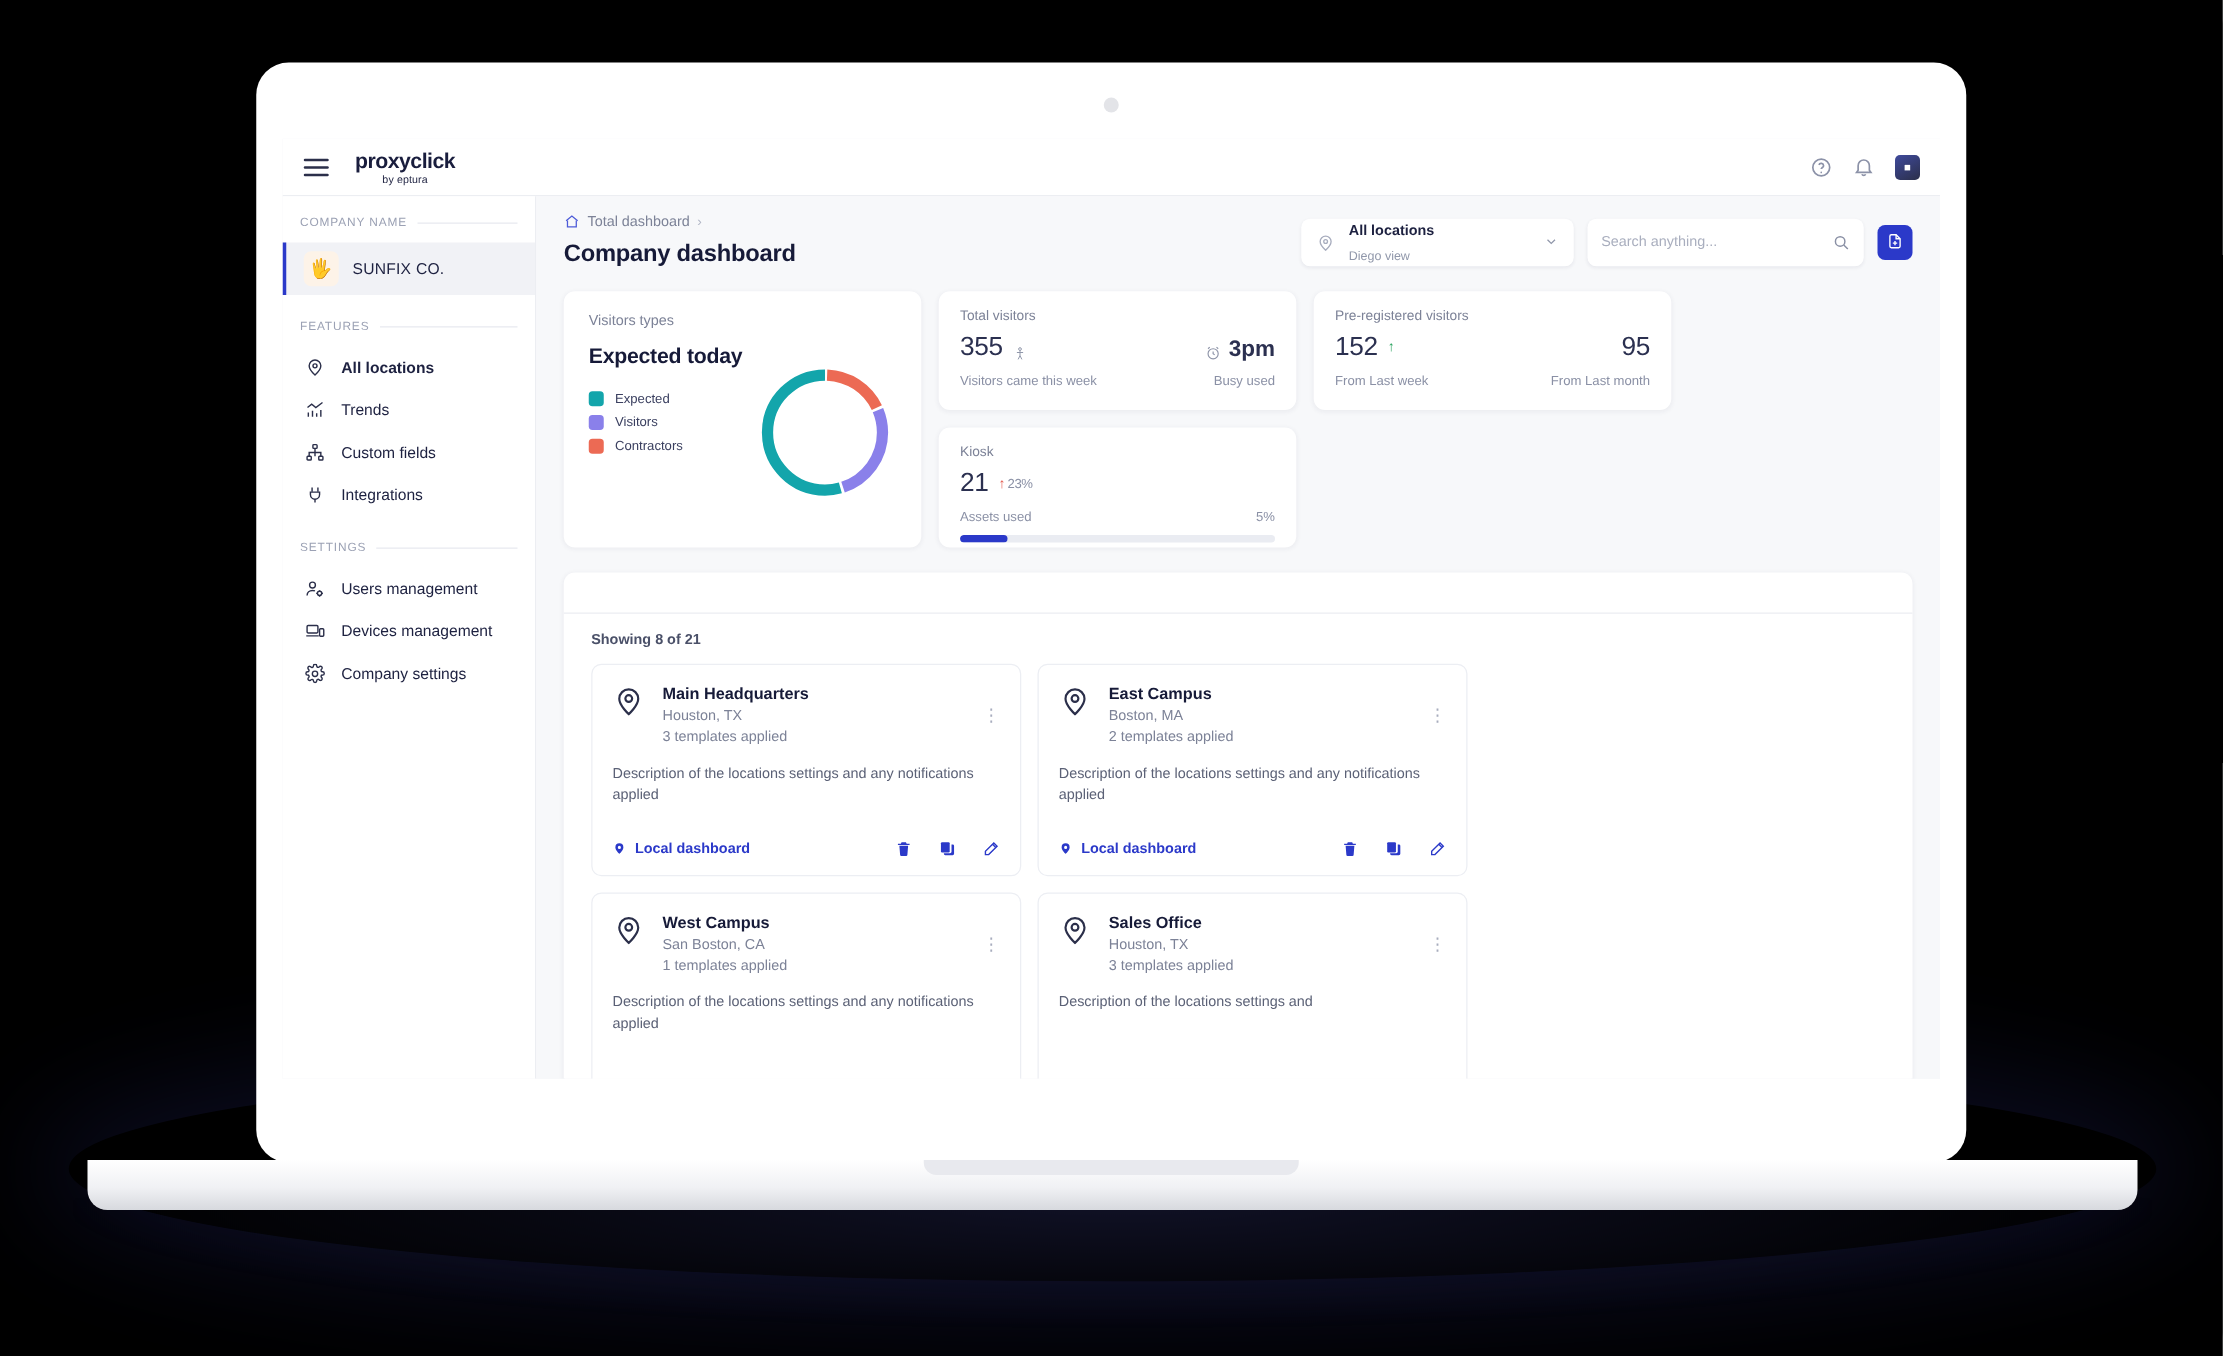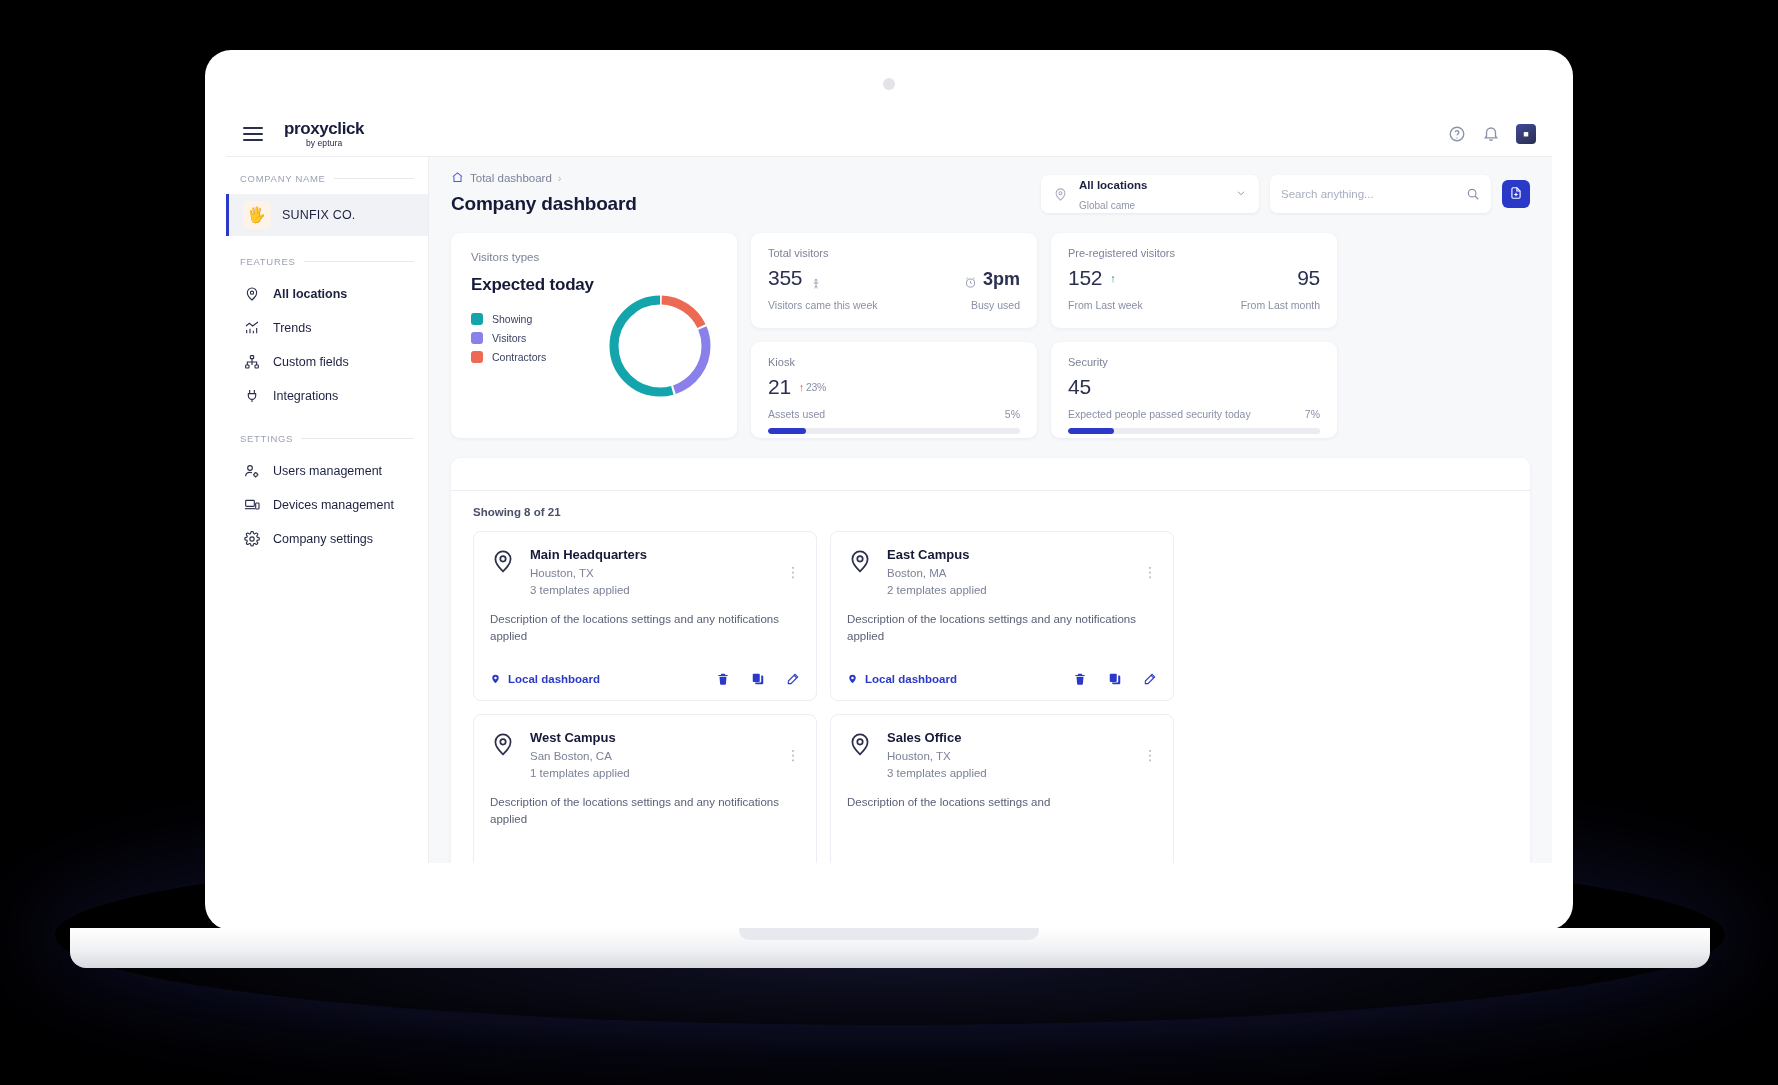--- a/index.html
+++ b/index.html
@@ -392,21 +392,21 @@
           <div class="head-controls">
             <div class="selector">
               <span class="pin">
                 <svg viewBox="0 0 24 24" fill="none" stroke="currentColor" stroke-width="1.7">
                     <path d="M12 21s7-6.1 7-11a7 7 0 1 0-14 0c0 4.9 7 11 7 11z"></path>
                     <circle cx="12" cy="10" r="2.4"></circle>
                   </svg>
               </span>
               <span class="selector-text">
                 <span class="selector-title">All locations</span><br>
-                <span class="selector-sub">Global came</span>
+                <span class="selector-sub">Diego view</span>
               </span>
               <span class="chev">
                 <svg width="12" height="12" viewBox="0 0 24 24" fill="none" stroke="currentColor" stroke-width="2">
                     <path d="M6 9.5l6 6 6-6"></path>
                   </svg>
               </span>
             </div>
 
             <div class="searchbar">
               <input type="text" placeholder="Search anything..." style="">
@@ -431,21 +431,21 @@
         </div>
 
         <div class="stats-row">
 
           <div class="card card-visitors">
             <div class="cv-label">Visitors types</div>
             <div class="cv-title">Expected today</div>
             <div class="legend">
               <div class="legend-item">
                 <span class="swatch" style="background:#13a5ab"></span>
-                <span>Showing</span>
+                <span>Expected</span>
               </div>
               <div class="legend-item">
                 <span class="swatch" style="background:#8a80ea"></span>
                 <span>Visitors</span>
               </div>
               <div class="legend-item">
                 <span class="swatch" style="background:#ec6a54"></span>
                 <span>Contractors</span>
               </div>
             </div>
@@ -525,35 +525,20 @@
                 </div>
                 <div class="kpi-foot">
                   <span>Assets used</span>
                   <span>5%</span>
                 </div>
                 <div class="progress">
                   <div id="kiosk-bar" style="width: 15%;"></div>
                 </div>
               </div>
 
-              <div class="card card-kpi kpi-small">
-                <div class="kpi-label">Security</div>
-                <div class="kpi-line">
-                  <div class="kpi-val">
-                    <span>45</span>
-                  </div>
-                </div>
-                <div class="kpi-foot">
-                  <span>Expected people passed security today</span>
-                  <span>7%</span>
-                </div>
-                <div class="progress">
-                  <div id="security-bar" style="width: 18.2%;"></div>
-                </div>
-              </div>
             </div>
           </div>
         </div>
 
         <div class="loc-section">
           <div class="loc-panel">
             <div class="loc-divider"></div>
             <div class="loc-showing">Showing 8 of 21</div>
 
             <div class="loc-grid" id="loc-grid">

